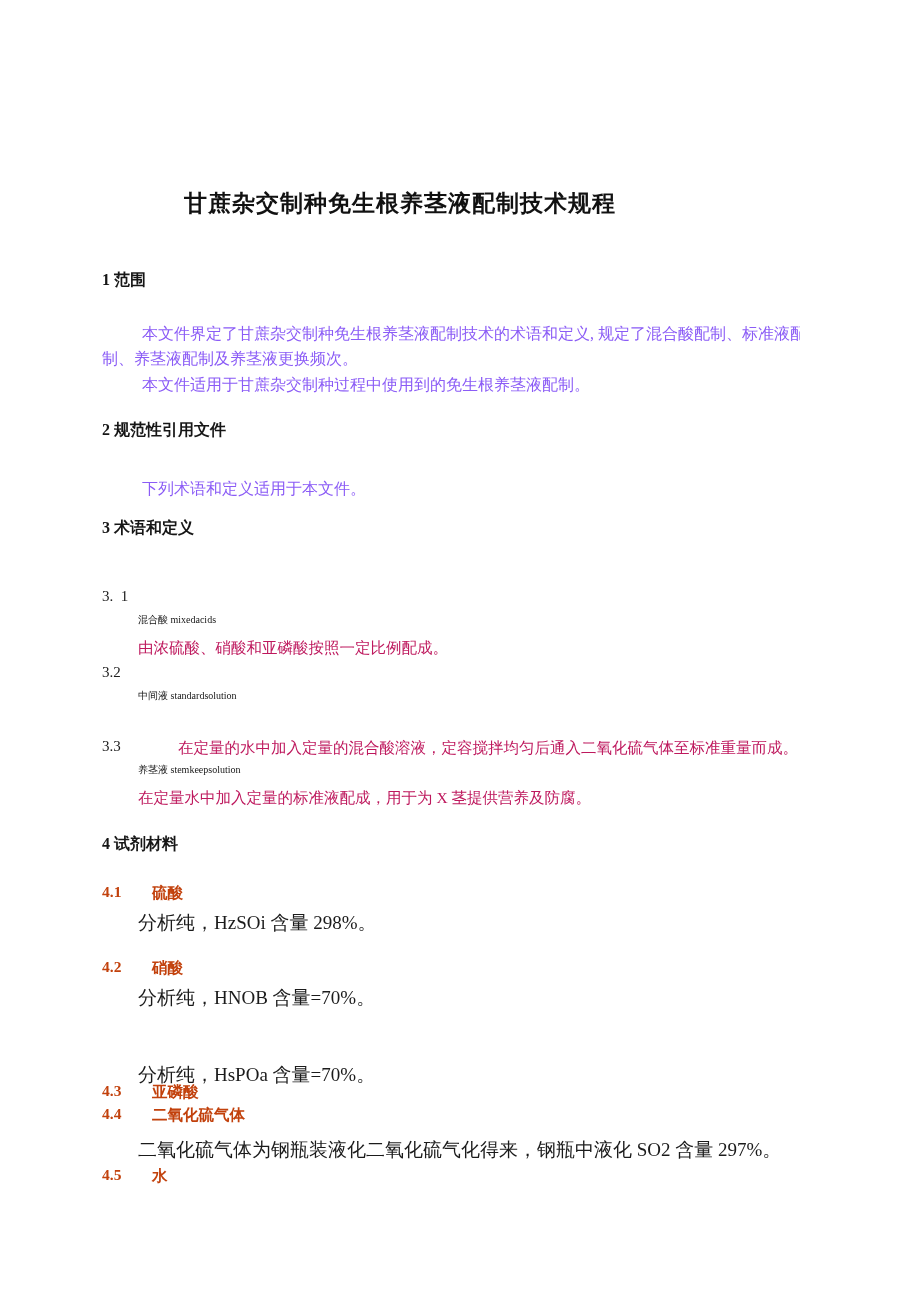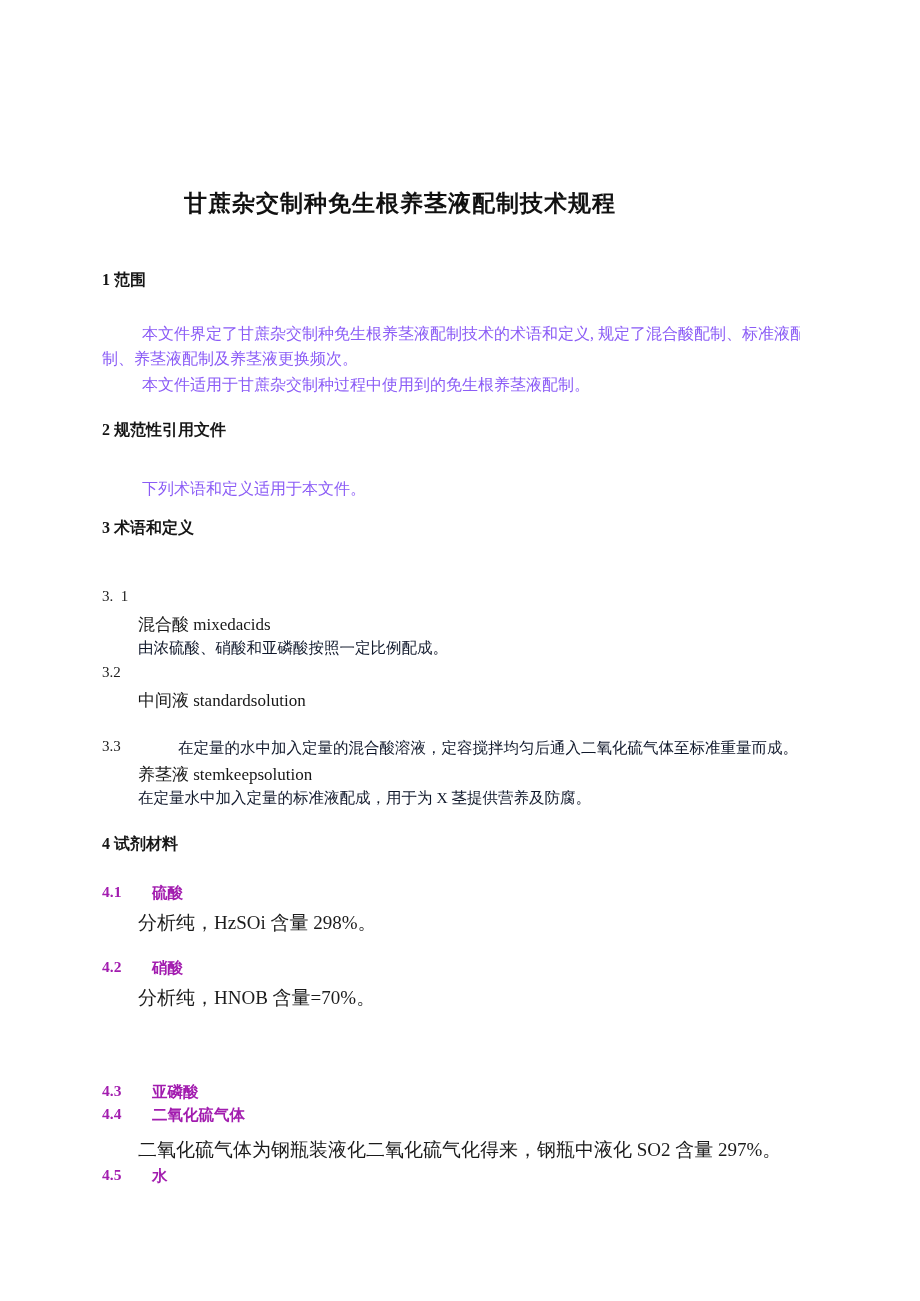--- a/index.html
+++ b/index.html
@@ -43,36 +43,36 @@
     color: #8b5cf6;
   }
   .term-num {
     left: 102px;
     font-size: 15px;
     color: #1b1b1b;
     white-space: pre-wrap;
   }
   .term-name {
     left: 138px;
-    font-size: 17px;
+    font-size: 10px;
     color: #161616;
     white-space: pre-wrap;
   }
   .term-def {
     left: 138px;
     width: 700px;
     font-size: 15.5px;
-    color: #0f172a;
+    color: #be185d;
     white-space: pre-wrap;
   }
   .item-head {
     left: 102px;
     font-size: 15.5px;
     font-weight: 700;
-    color: #a21caf;
+    color: #c2410c;
     display: flex;
   }
   .item-head .item-num {
     display: inline-block;
     min-width: 50px;
   }
   .item-body {
     left: 138px;
     width: 700px;
     font-size: 19px;
@@ -119,20 +119,21 @@
   <div class="abs item-head" style="top:930px;">
     <span class="item-num">4.2</span>
     <span>硝酸</span>
   </div>
   <div class="abs item-body" style="top:957px;">分析纯，HNOB 含量=70%。</div>
 
   <div class="abs item-head" style="top:1054px;">
     <span class="item-num">4.3</span>
     <span>亚磷酸</span>
   </div>
+  <div class="abs item-body" style="top:1034px;">分析纯，HsPOa 含量=70%。</div>
 
   <div class="abs item-head" style="top:1077px;">
     <span class="item-num">4.4</span>
     <span>二氧化硫气体</span>
   </div>
   <div class="abs item-body" style="top:1109px;">二氧化硫气体为钢瓶装液化二氧化硫气化得来，钢瓶中液化 SO2 含量 297%。</div>
 
   <div class="abs item-head" style="top:1138px;">
     <span class="item-num">4.5</span>
     <span>水</span>

